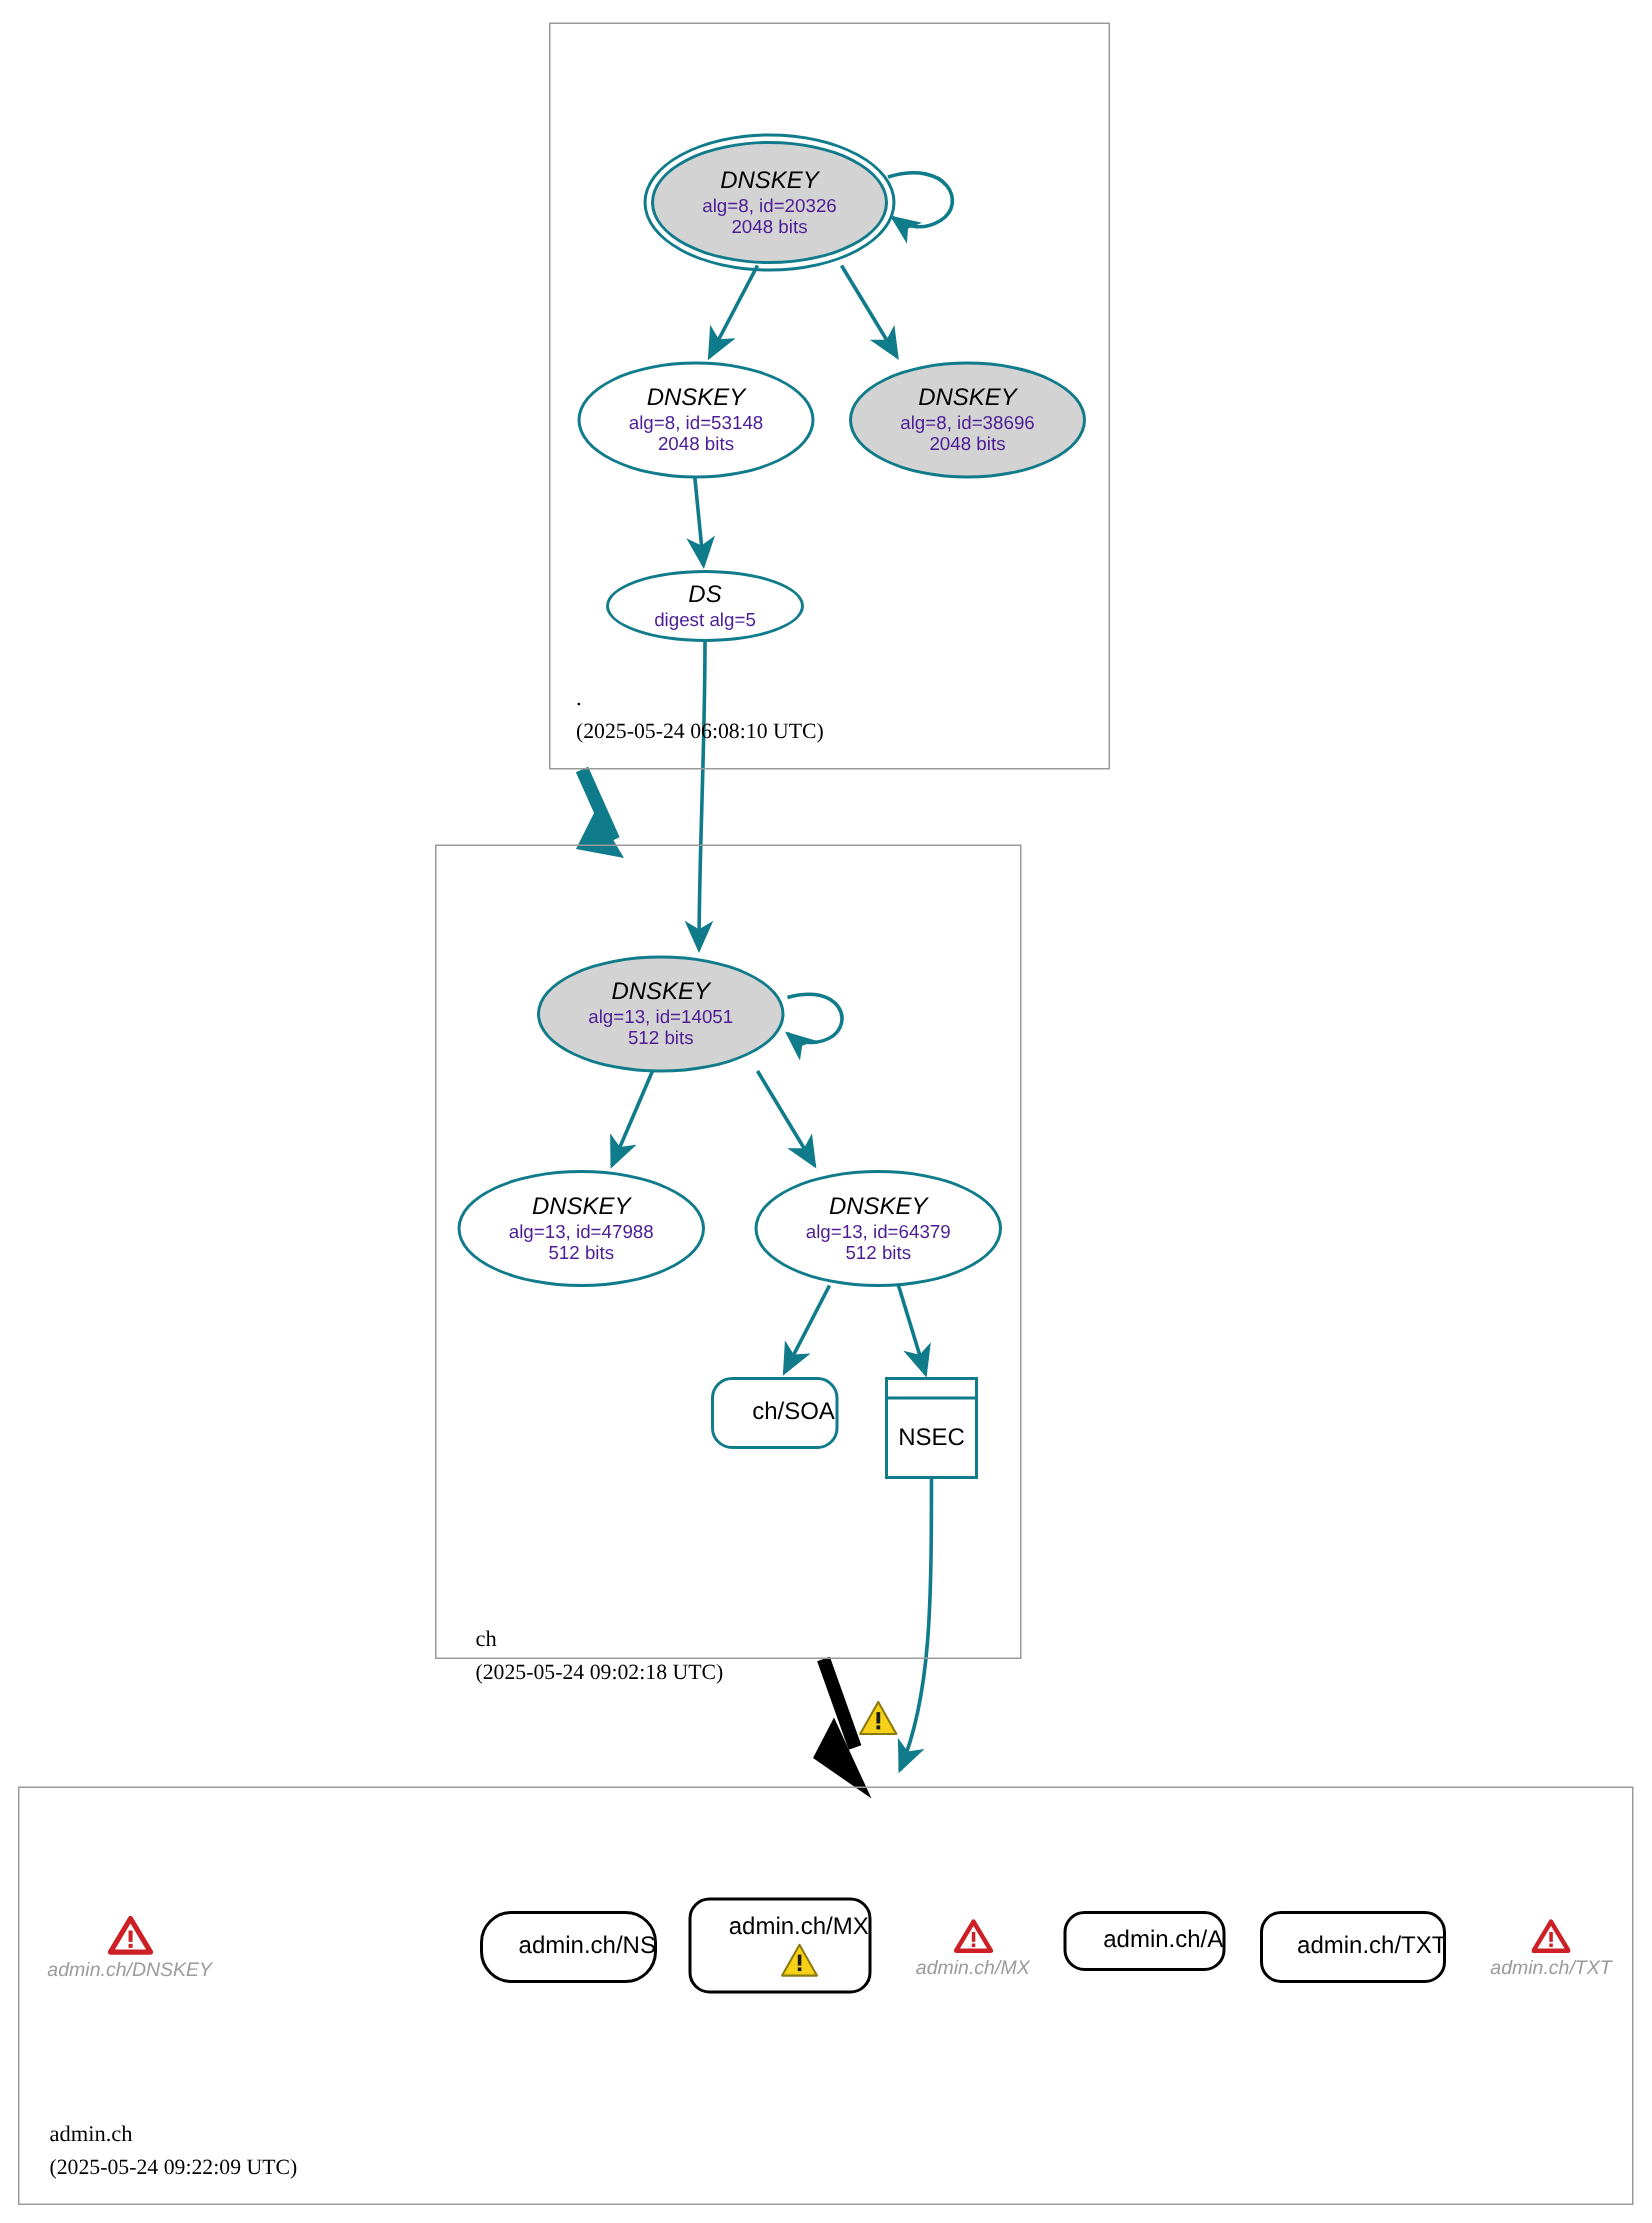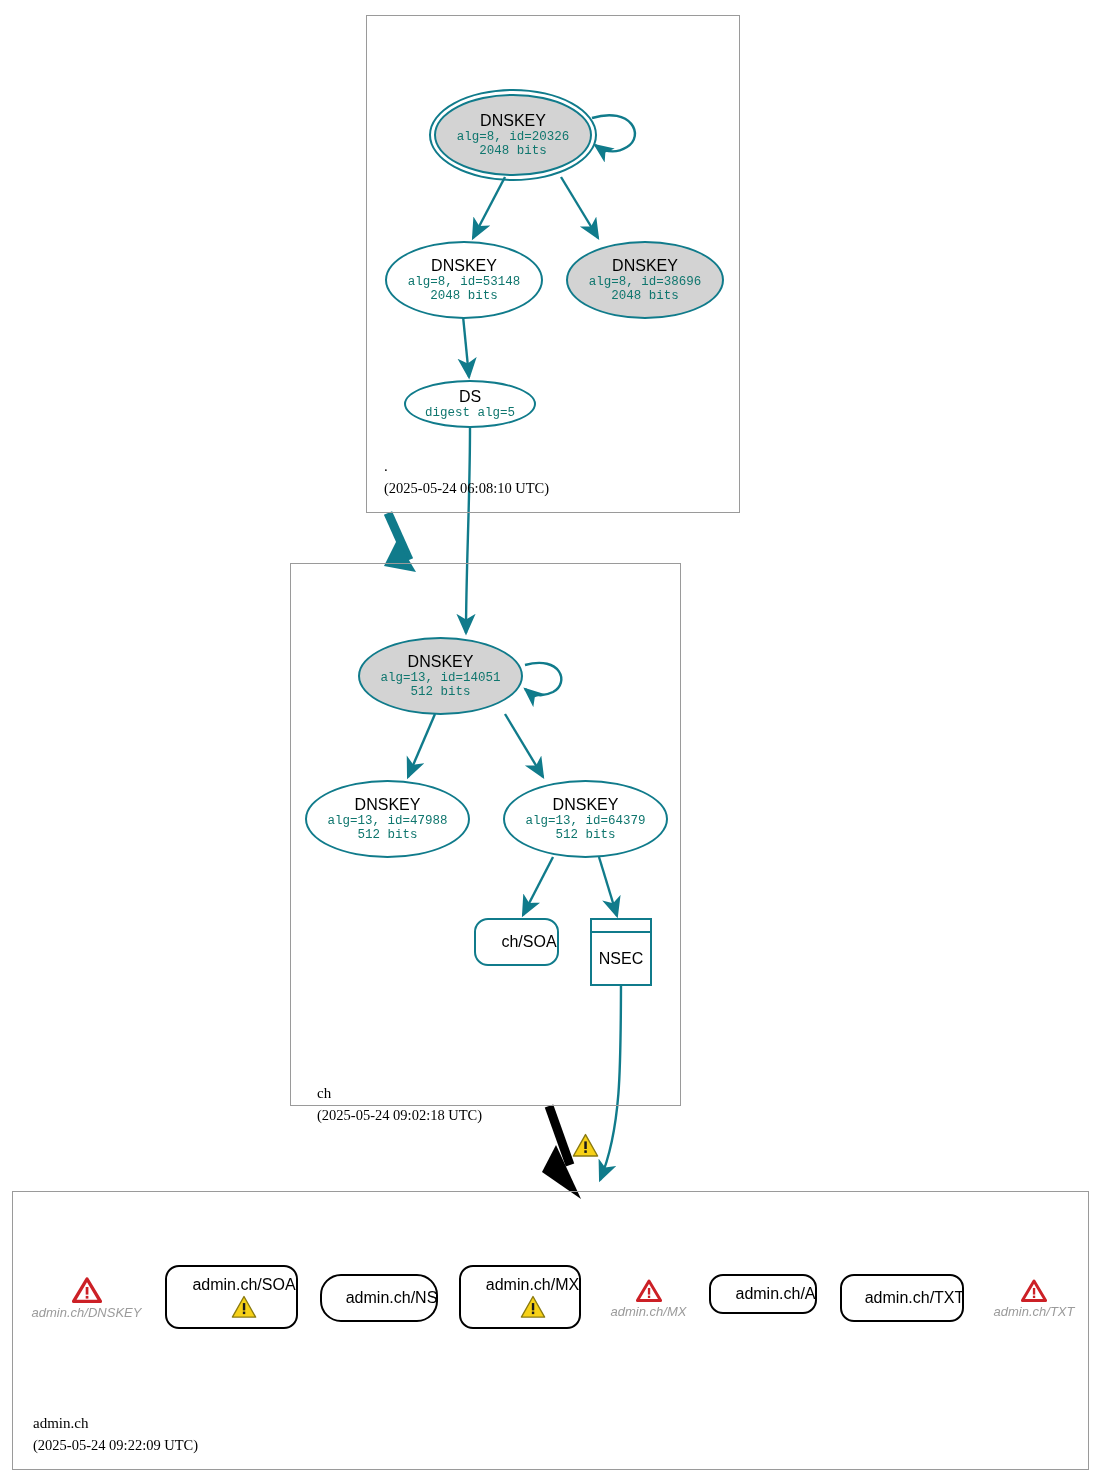--- a/index.html
+++ b/index.html
@@ -58,25 +58,26 @@
     border: 2px solid #107b8b;
     text-align: center;
     line-height: 1.12;
   }
   .node-ellipse.secure-fill { background: #d3d3d3; }
   .node-ellipse.plain-fill  { background: #ffffff; }
   .node-ellipse .nm {
     font-family: "Liberation Sans", sans-serif;
     font-size: 16px;
     color: #000;
+    font-style: italic;
   }
   .node-ellipse .sub {
-    font-family: Liberation Mono, monospace;
+    font-family: Liberation Sans, sans-serif;
     font-size: 12.5px;
-    color: #0f766e;
+    color: #4c1d95;
   }
   
   .anchor-ring {
     position: absolute;
     border: 2px solid #107b8b;
     border-radius: 50%;
     box-sizing: border-box;
     background: transparent;
   }
   
@@ -296,28 +297,20 @@
 
   <div class="err-node" style="left:25px; top:1277px; width:123px;">
     <svg class="tri" width="30" height="27" viewBox="0 0 30 27" xmlns="http://www.w3.org/2000/svg">
       <path d="M15,2 L28.4,24.4 L1.6,24.4 Z" fill="#ffffff" stroke="#cc2026" stroke-width="3.4" stroke-linejoin="round"></path>
       <rect x="13.7" y="10" width="2.7" height="7.6" fill="#cc2026"></rect>
       <rect x="13.7" y="18.9" width="2.7" height="2.7" fill="#cc2026"></rect>
     </svg>
     <span class="cap">admin.ch/DNSKEY</span>
   </div>
 
-  <div class="rrset black" style="left:165px; top:1265px; width:133px; height:64px;">
-    <span class="lbl">admin.ch/SOA</span>
-    <svg class="tri warn-inline" width="26" height="24" viewBox="0 0 27 25" xmlns="http://www.w3.org/2000/svg">
-      <path d="M13.5,1.6 L25.6,23 L1.4,23 Z" fill="#f7d117" stroke="#8a7a10" stroke-width="1.4" stroke-linejoin="round"></path>
-      <rect x="12.3" y="8.4" width="2.5" height="7.6" fill="#1b1b1b"></rect>
-      <rect x="12.3" y="17.3" width="2.5" height="2.6" fill="#1b1b1b"></rect>
-    </svg>
-  </div>
 
   <div class="rrset black" style="left:320px; top:1274px; width:118px; height:48px;border-radius:21px;">
     <span class="lbl">admin.ch/NS</span>
   </div>
 
   <div class="rrset black" style="left:459px; top:1265px; width:122px; height:64px;">
     <span class="lbl">admin.ch/MX</span>
     <svg class="tri warn-inline" width="26" height="24" viewBox="0 0 27 25" xmlns="http://www.w3.org/2000/svg">
       <path d="M13.5,1.6 L25.6,23 L1.4,23 Z" fill="#f7d117" stroke="#8a7a10" stroke-width="1.4" stroke-linejoin="round"></path>
       <rect x="12.3" y="8.4" width="2.5" height="7.6" fill="#1b1b1b"></rect>

